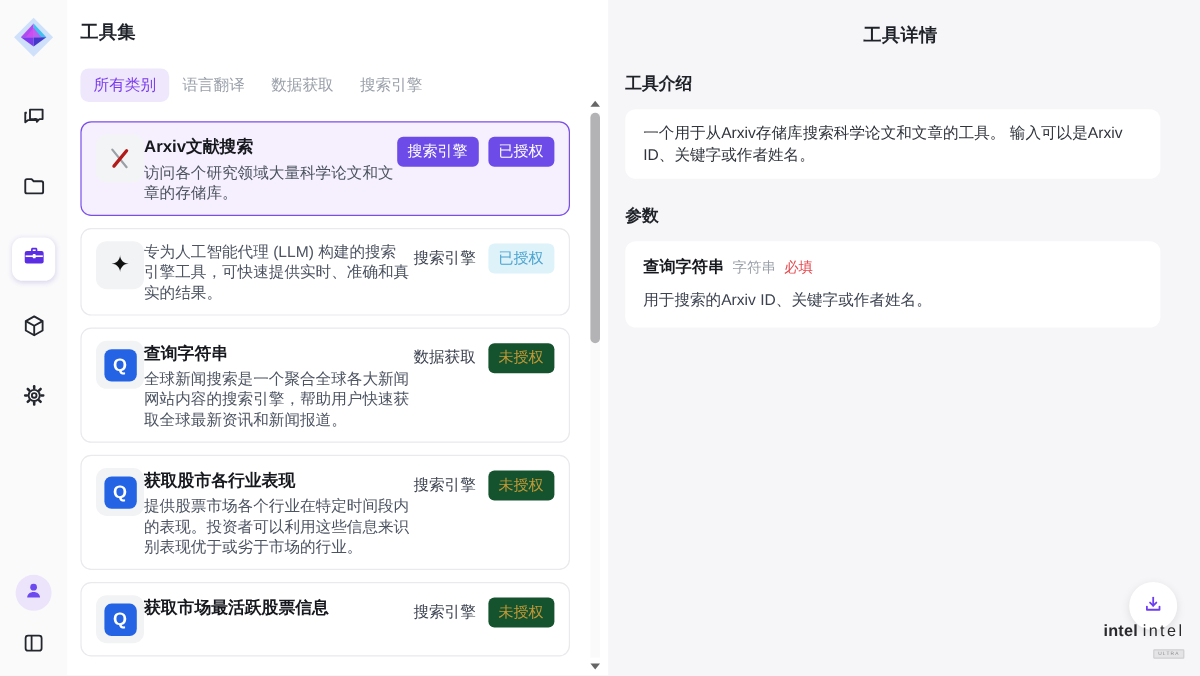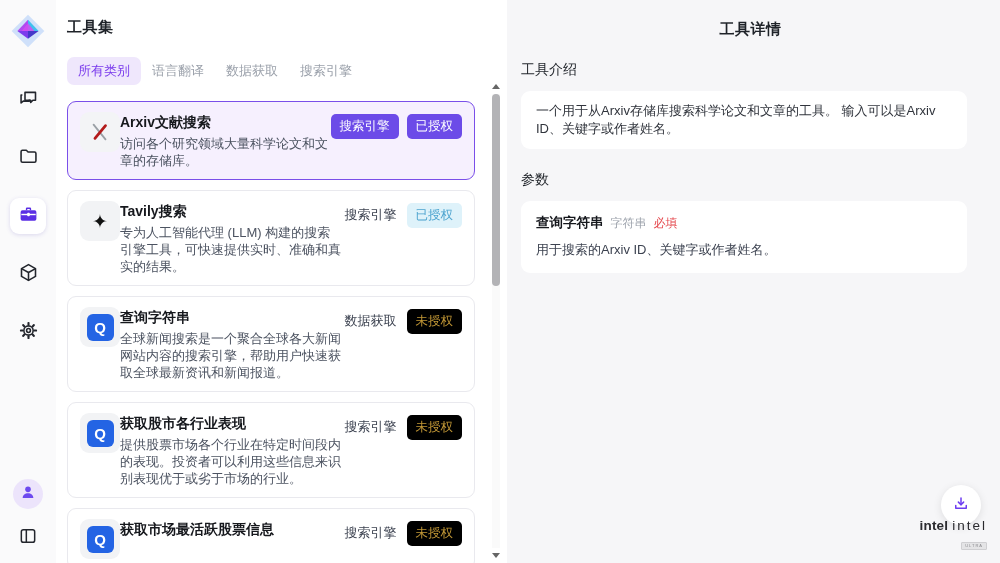--- a/index.html
+++ b/index.html
@@ -44,39 +44,39 @@
   .card.selected .tool-icon { background:#f3f4f6; }
   .tool-text { flex:1; min-width:0; }
   .tool-title { font-size:14px; font-weight:bold; line-height:20px; margin-bottom:3px; color:#16181d; }
   .tool-desc { font-size:13px; line-height:17px; color:#4c5361; }
   .tool-badges { display:flex; gap:8px; align-items:flex-start; flex-shrink:0; padding-top:2px; }
   .cat-label { font-size:13px; color:#3c4250; padding:3px 2px; white-space:nowrap; }
   .cat-label.solid { background:#6c4be8; color:#ffffff; border-radius:5px; padding:4px 9px; font-size:12.5px; }
   .status-pill { font-size:12.5px; border-radius:5px; padding:4px 9px; white-space:nowrap; }
   .status-pill.purple { background:#6c4be8; color:#ffffff; }
   .status-pill.blue   { background:#def2fa; color:#4da4cf; }
-  .status-pill.amber  { background:#000000; color:#c39836; }
+  .status-pill.amber  { background:#14532d; color:#c39836; }
   .blue-tile {
     width:27px; height:27px; border-radius:6px; background:#2464e4;
     color:#fff; font-weight:bold; font-size:15px;
     display:flex; align-items:center; justify-content:center;
   }
   .sparkle { font-size:19px; color:#111; line-height:1; }
   
   .scrollbar { position:absolute; right:6px; top:84px; width:10px; height:474px; }
   .scroll-arrow { width:0; height:0; border-left:4px solid transparent; border-right:4px solid transparent; margin:0 auto; }
   .scroll-arrow.up { border-bottom:5px solid #666; }
   .scroll-arrow.down { border-top:5px solid #666; margin-top:auto; }
   .scroll-track { position:absolute; top:10px; bottom:10px; left:1px; width:8px; background:#fafafa; }
   .scroll-thumb { position:absolute; top:0; left:0; width:8px; height:192px; background:#b3b3b6; border-radius:4px; }
   .scrollbar-flex { display:flex; flex-direction:column; height:100%; }
   
   .details-panel { flex:1; height:563px; background:#f6f6f8; padding:20px 20px 0 14px; position:relative; }
   .details-title { font-size:15px; font-weight:bold; letter-spacing:.5px;text-align:center; }
-  .section-title { font-size:14px; font-weight:normal; margin-top:22px; }
+  .section-title { font-size:14px; font-weight:bold; margin-top:22px; }
   .white-box { background:#ffffff; border-radius:9px; margin-top:12px; width:446px; }
   .intro-box { padding:11px 15px; font-size:13px; line-height:18px; color:#30343c; }
   .param-box { padding:13px 15px 14px 15px; }
   .param-head { display:flex; align-items:baseline; gap:7px; }
   .param-name { font-size:13.5px; font-weight:bold; color:#16181d; }
   .param-type { font-size:12px; color:#9aa0aa; }
   .param-required { font-size:12px; color:#e5484d; }
   .param-desc { font-size:13px; color:#3c4250; margin-top:9px; }
   
   .download-btn {
@@ -210,21 +210,20 @@
         <span class="cat-label solid">搜索引擎</span>
         <span class="status-pill purple">已授权</span>
       </div>
     </div>
 
     <div class="card">
       <div class="tool-icon">
         <span class="sparkle">✦</span>
       </div>
       <div class="tool-text">
-        <div class="tool-title">Tavily搜索</div>
         <div class="tool-desc">专为人工智能代理 (LLM) 构建的搜索引擎工具，可快速提供实时、准确和真实的结果。</div>
       </div>
       <div class="tool-badges">
         <span class="cat-label">搜索引擎</span>
         <span class="status-pill blue">已授权</span>
       </div>
     </div>
 
     <div class="card">
       <div class="tool-icon">

